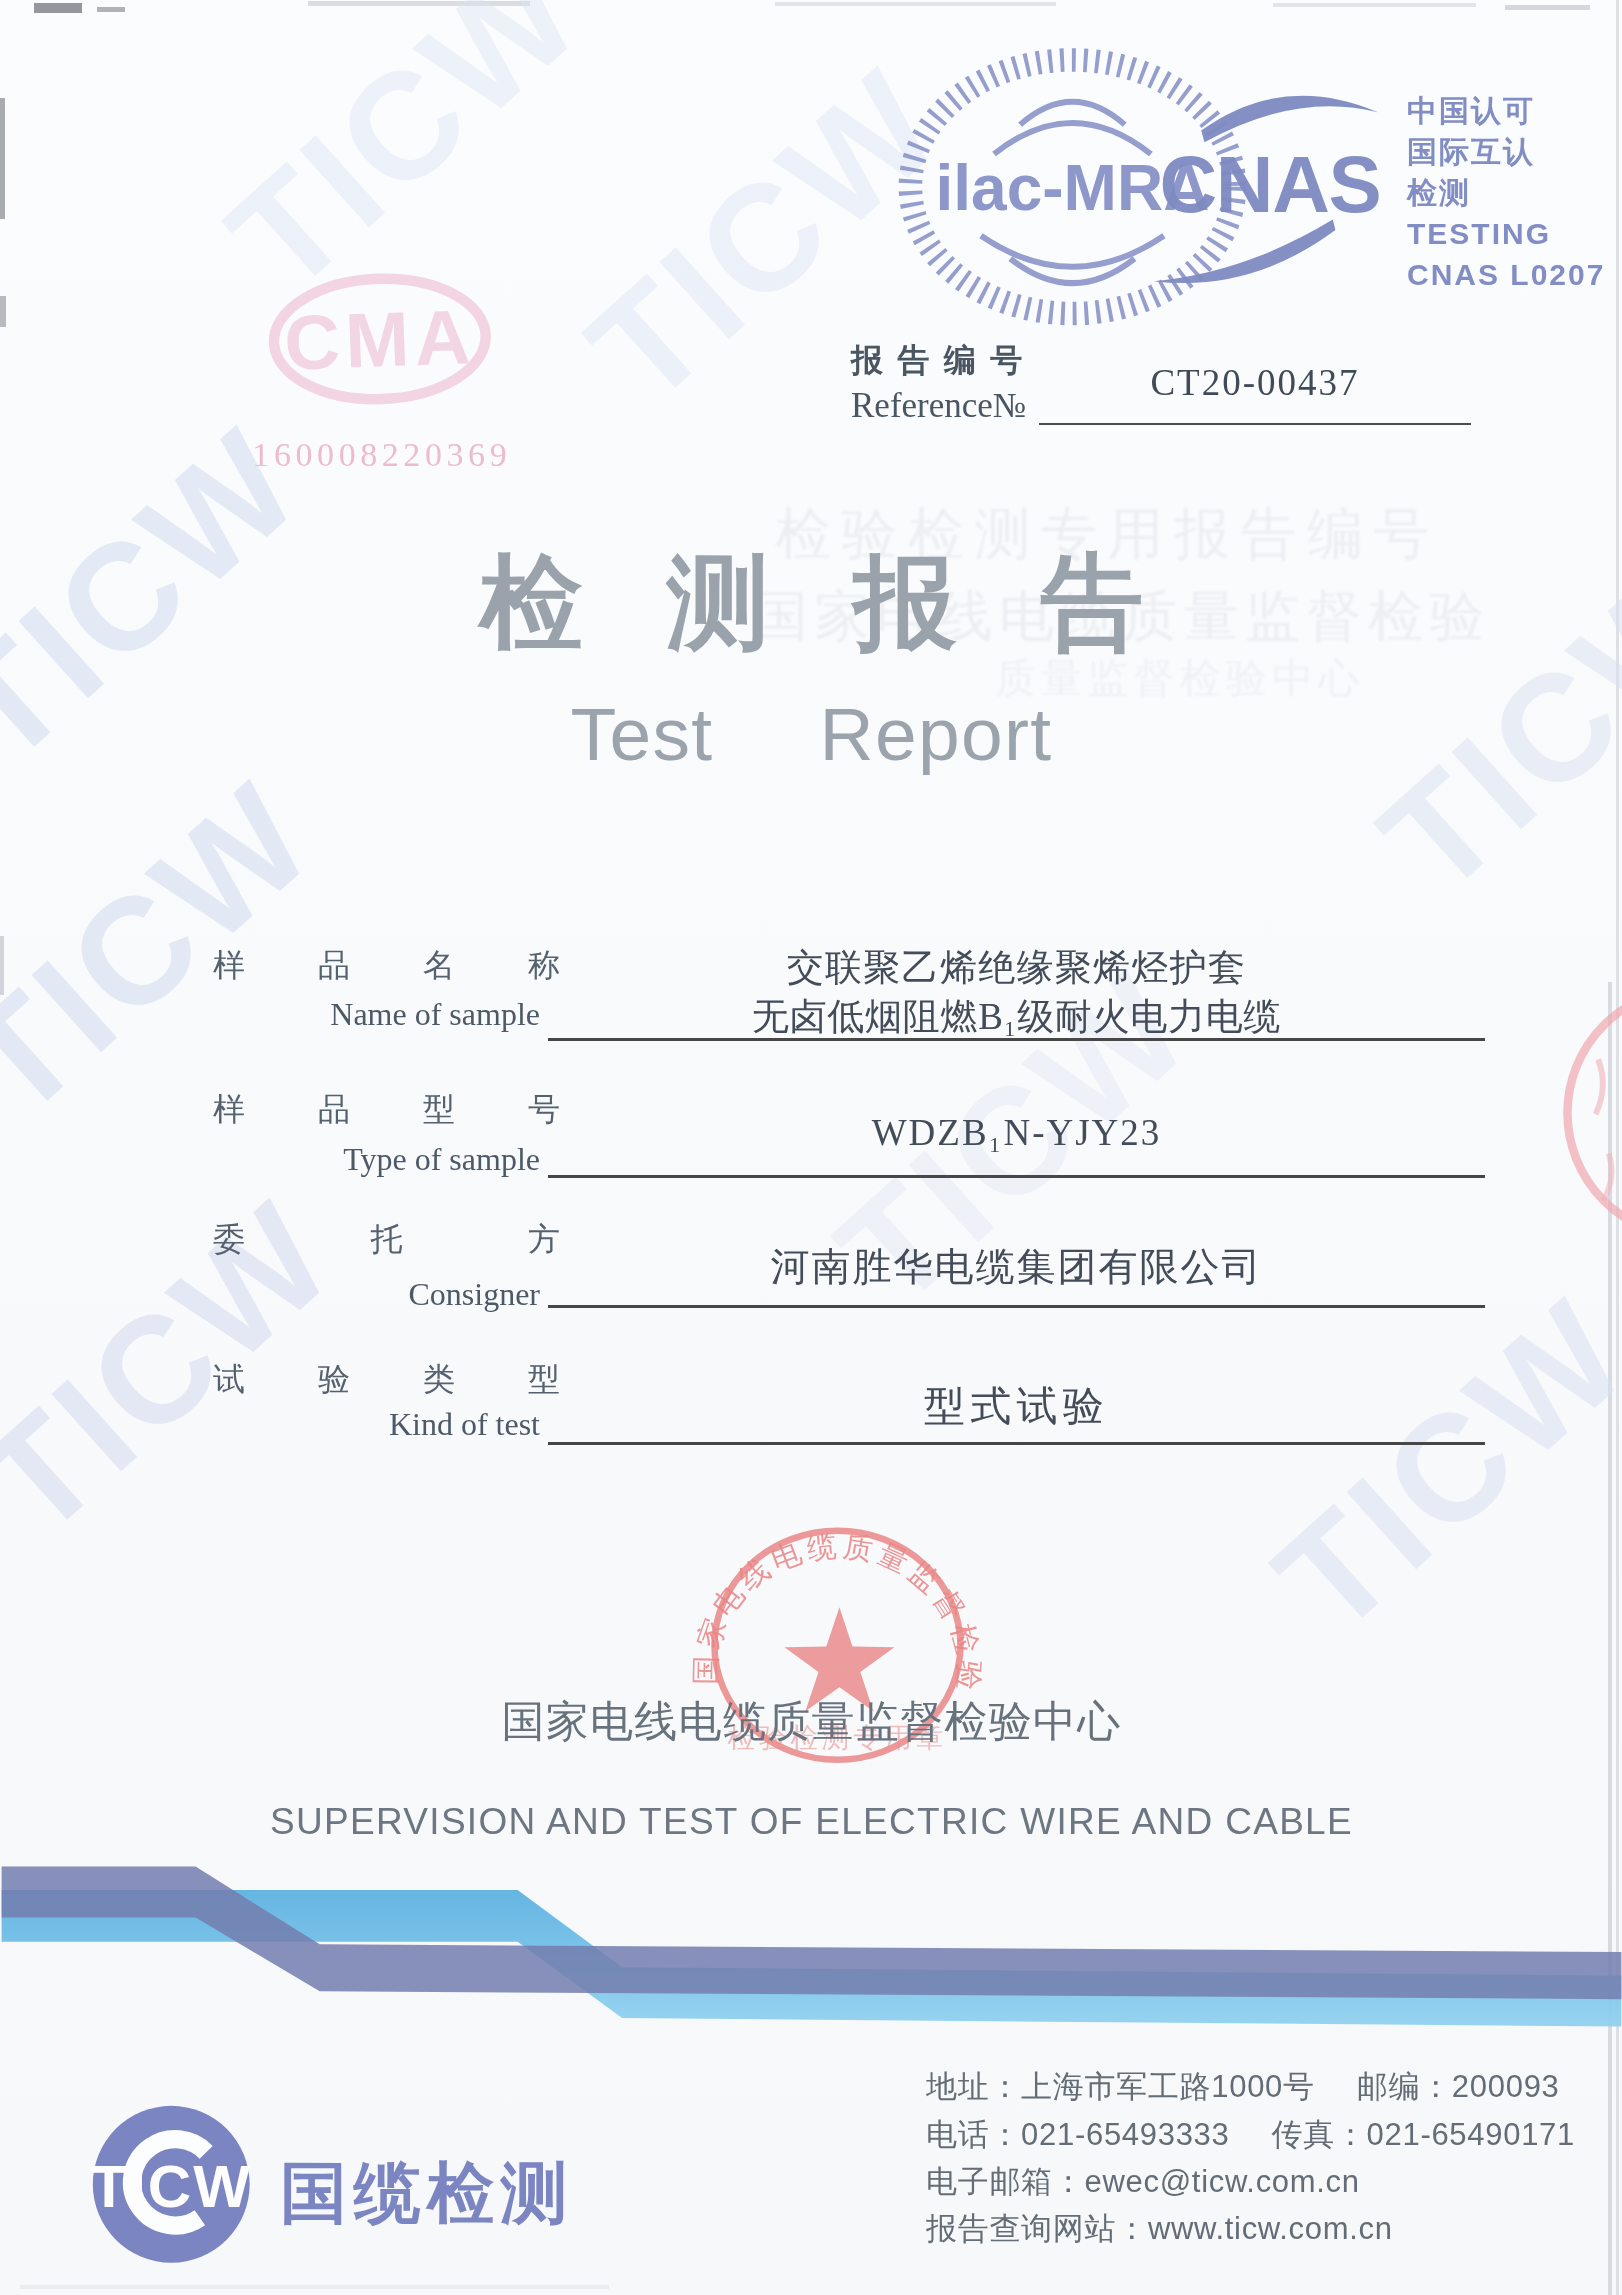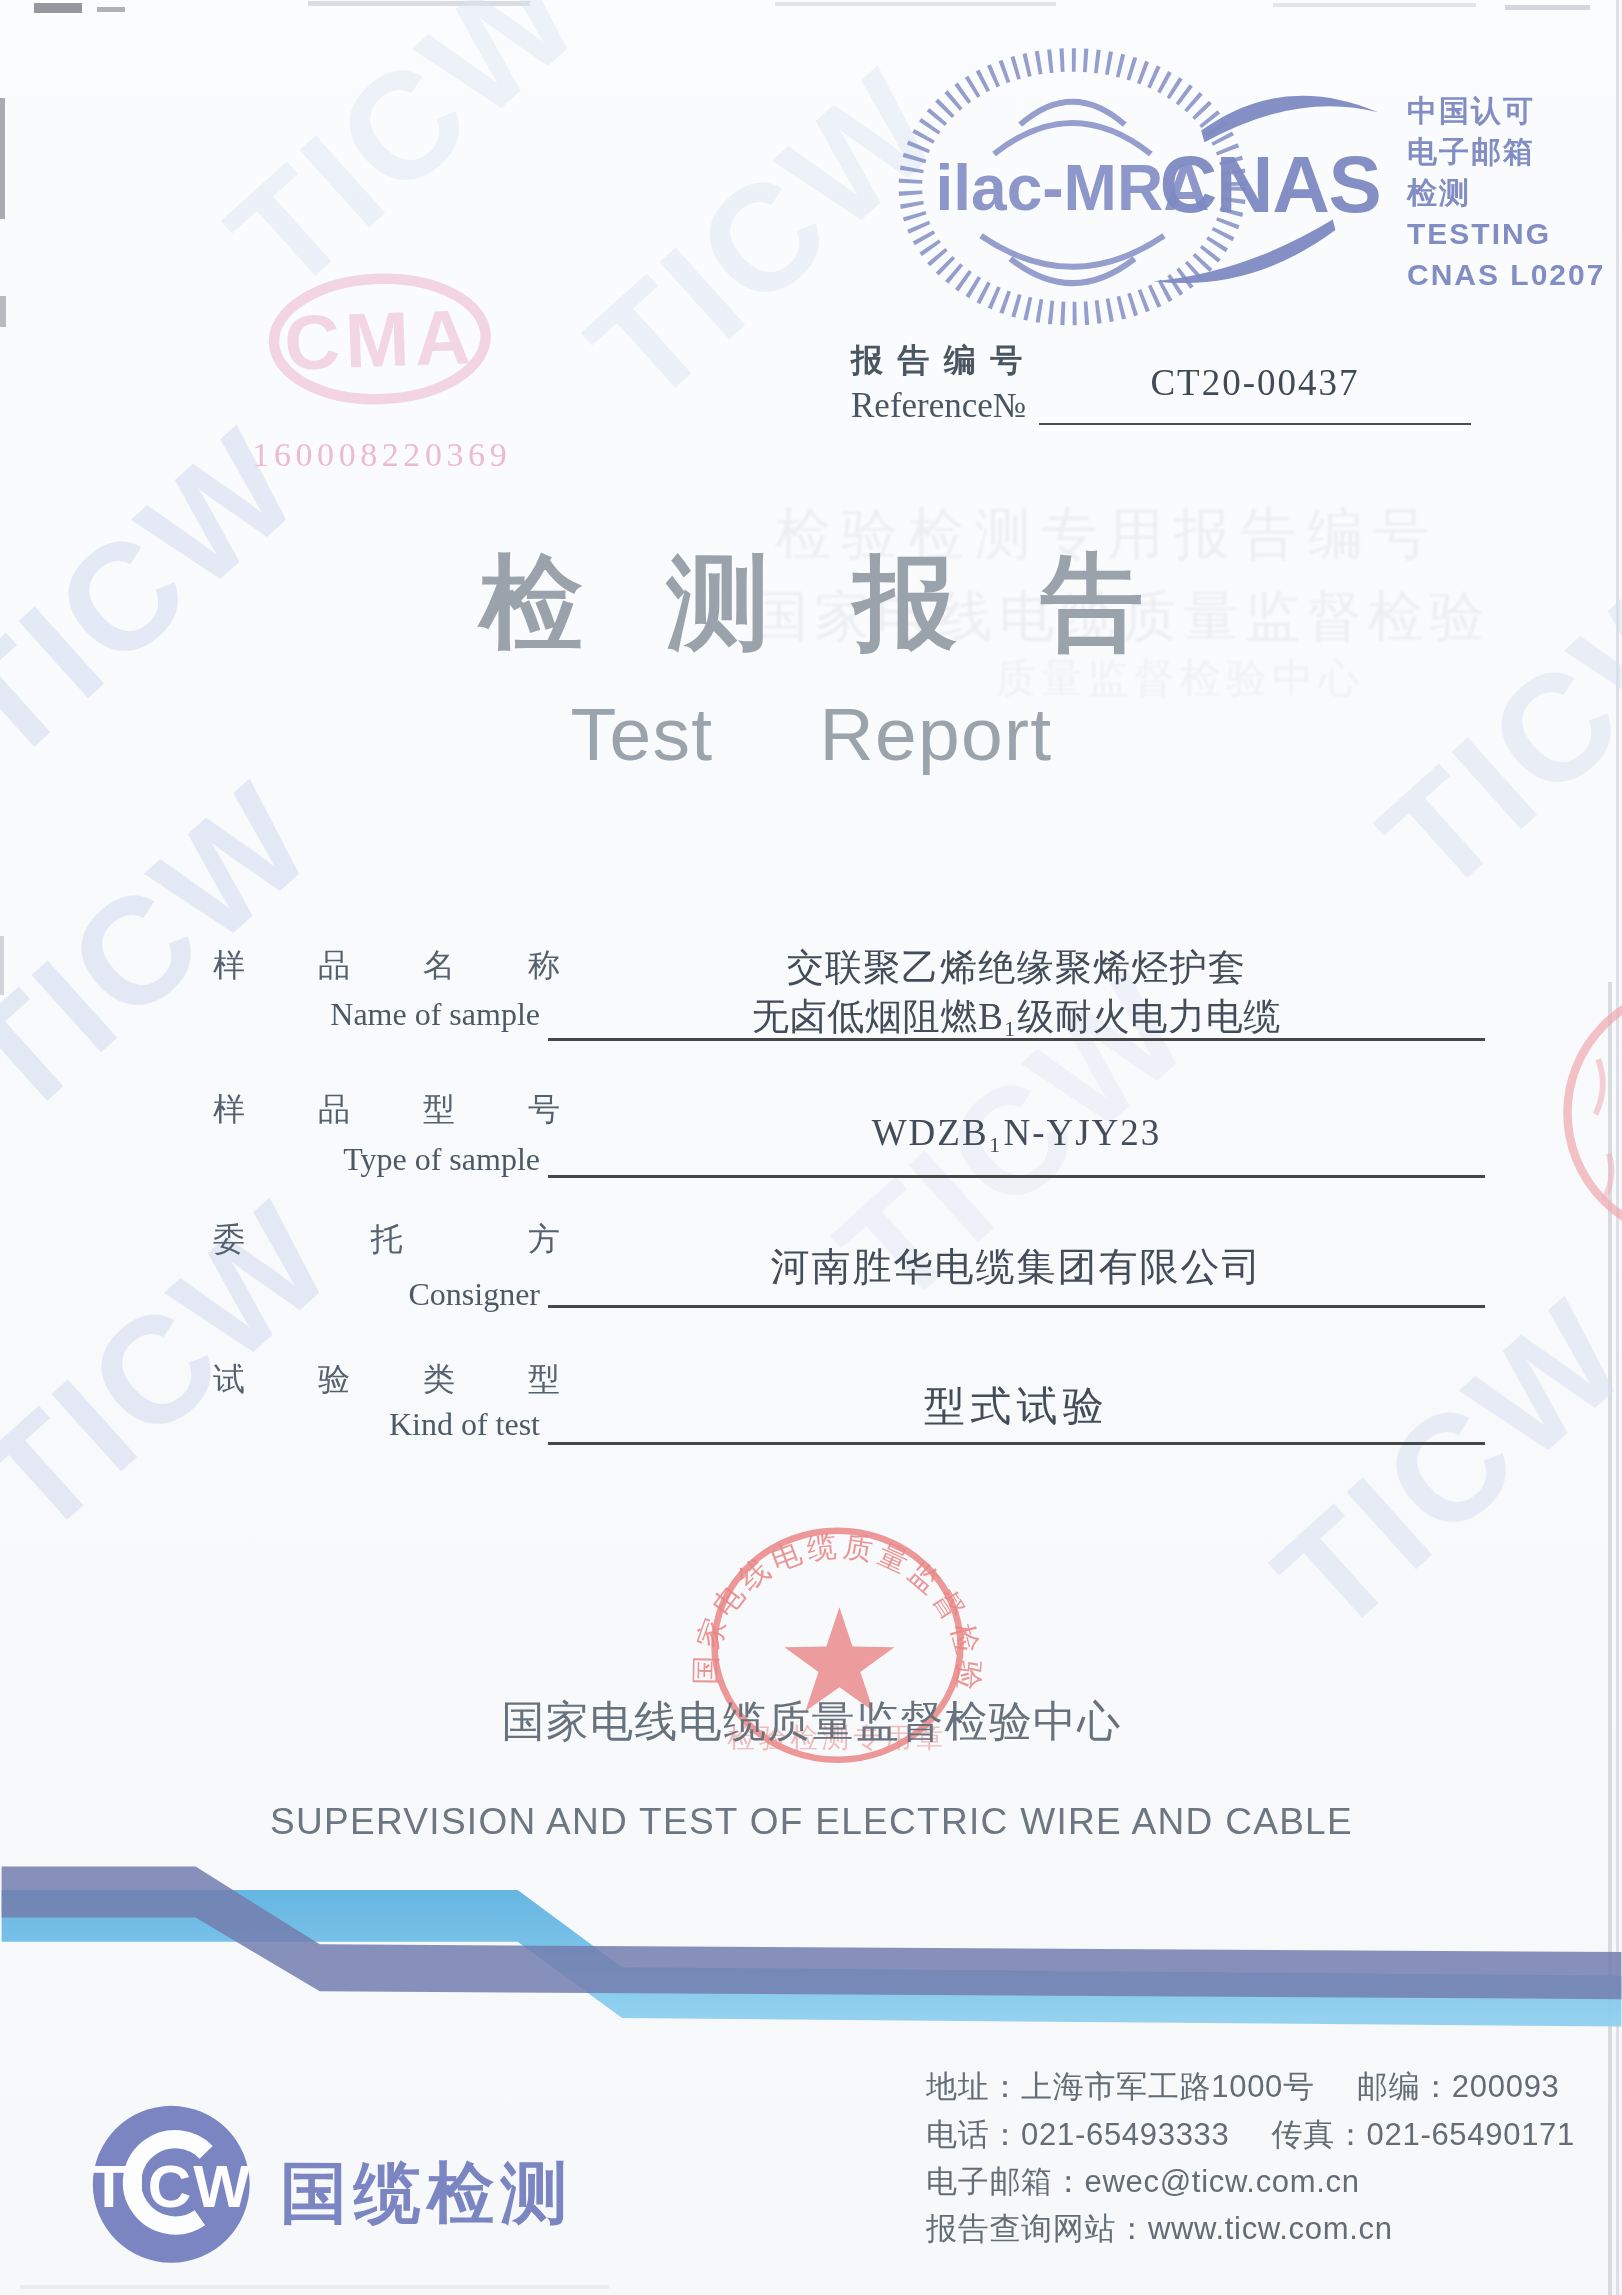--- a/index.html
+++ b/index.html
@@ -89,21 +89,21 @@
   <svg class="abs" style="left:1139px;top:65px;" width="275" height="249" viewBox="0 0 420 380">
     <g fill="#7e8ac2" opacity="0.95">
       <path d="M 95 100 Q 220 10 365 72 Q 240 40 100 118 Z"></path>
       <path d="M 300 252 Q 170 348 22 330 Q 160 318 296 236 Z"></path>
       <text x="200" y="225" text-anchor="middle" font-family="Liberation Sans, sans-serif" font-size="122" font-weight="700" letter-spacing="-2">CNAS</text>
     </g>
   </svg>
 
   <div class="abs" style="left:1407px;top:90px;width:209px;">
     <div class="acc-side-line">中国认可</div>
-    <div class="acc-side-line">电子邮箱</div>
+    <div class="acc-side-line">国际互认</div>
     <div class="acc-side-line">检测</div>
     <div class="acc-side-line">TESTING</div>
     <div class="acc-side-line">CNAS L0207</div>
   </div>
 
   <div class="abs ref-label-zh" style="left:851px;top:339px;">报告编号</div>
   <div class="abs ref-label-en" style="left:851px;top:386px;">Reference№</div>
   <div class="abs ref-value" style="left:1039px;top:361px;width:432px;">CT20-00437</div>
   <div class="abs rule" style="left:1039px;top:423px;width:432px;height:2px;"></div>
 

